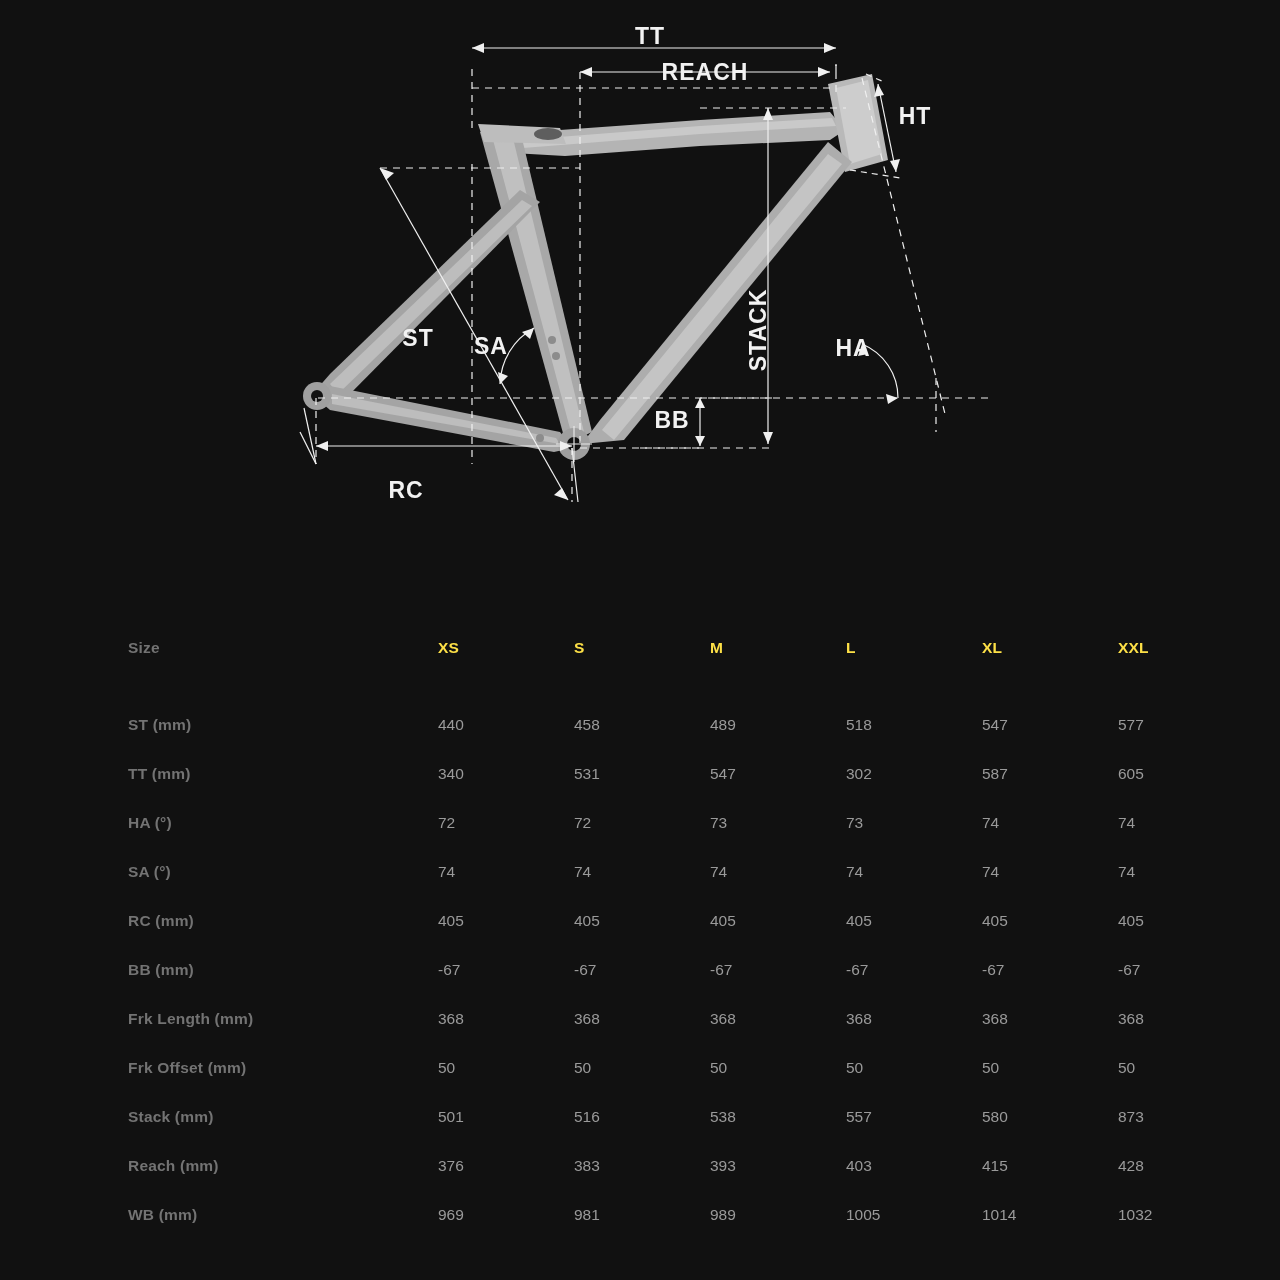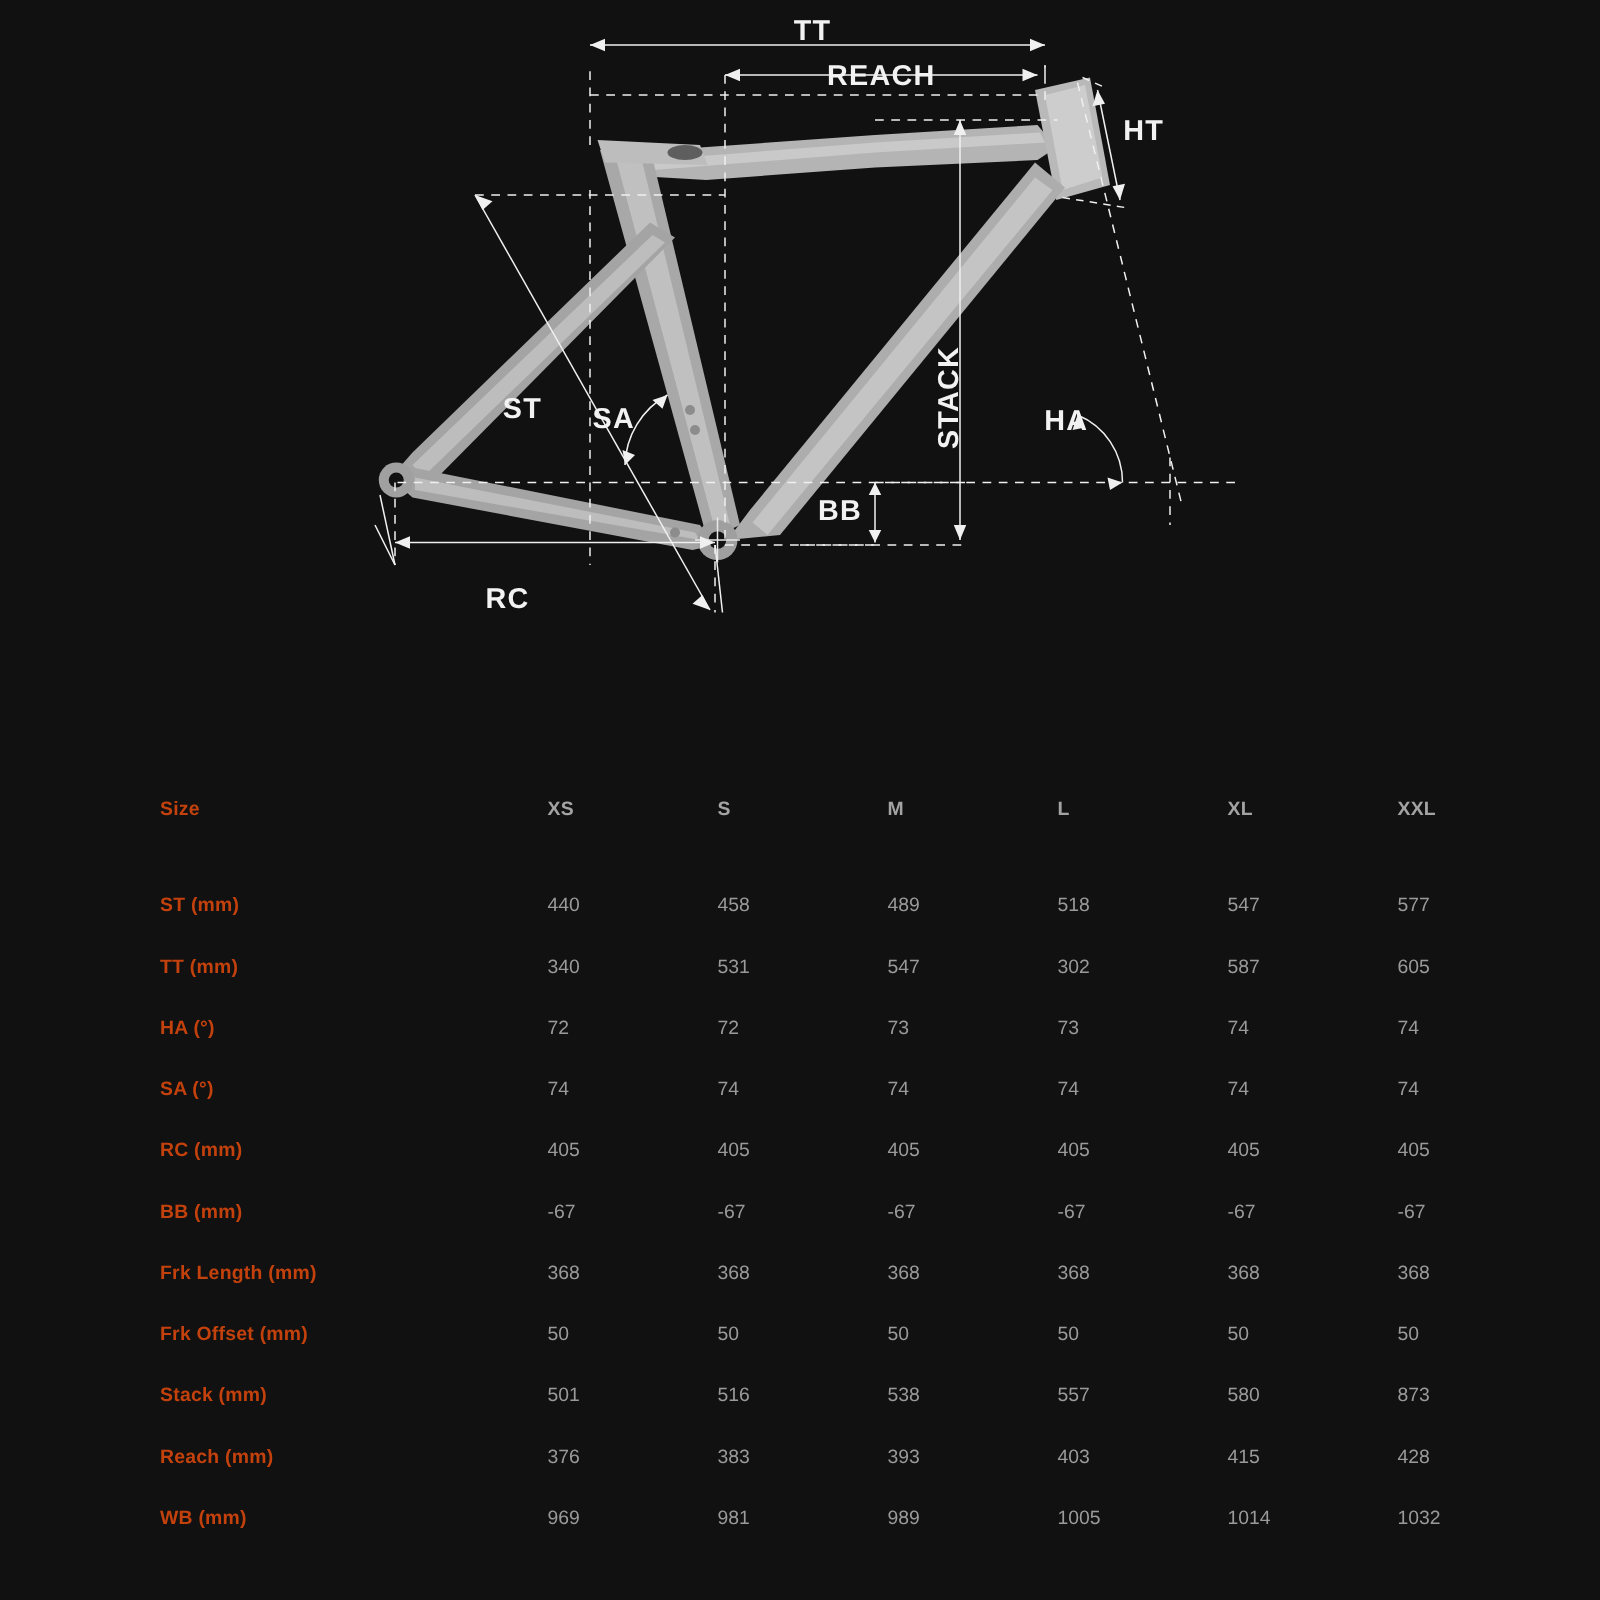--- a/index.html
+++ b/index.html
@@ -11,21 +11,21 @@
     width: 1280px;
     height: 1280px;
     font-family: "Liberation Sans", sans-serif;
     color: #e8e8e8;
     overflow: hidden;
     position: relative;
   }
   #diagram-area {
     position: absolute;
     left: 0;
-    top: 0;
+    top: 12px;
     width: 1280px;
     height: 560px;
   }
   #diagram-svg {
     display: block;
   }
   .dim-label {
     font-family: "Liberation Sans", sans-serif;
     font-size: 23px;
     font-weight: bold;
@@ -48,26 +48,26 @@
   }
   table.geo th, table.geo td {
     text-align: left;
     padding: 0;
     height: 49px;
     vertical-align: middle;
     font-size: 15.5px;
   }
   table.geo th.rowhead {
     width: 310px;
-    color: #c2410c;
+    color: #737373;
     font-weight: bold;
     letter-spacing: 0.2px;
   }
   table.geo th.colhead {
-    color: #a3a3a3;
+    color: #fde047;
     font-weight: bold;
     width: 136px;
     letter-spacing: 0.2px;
   }
   table.geo thead tr {
     height: 96px;
   }
   table.geo td.val {
     color: #9a9a9a;
     width: 136px;

